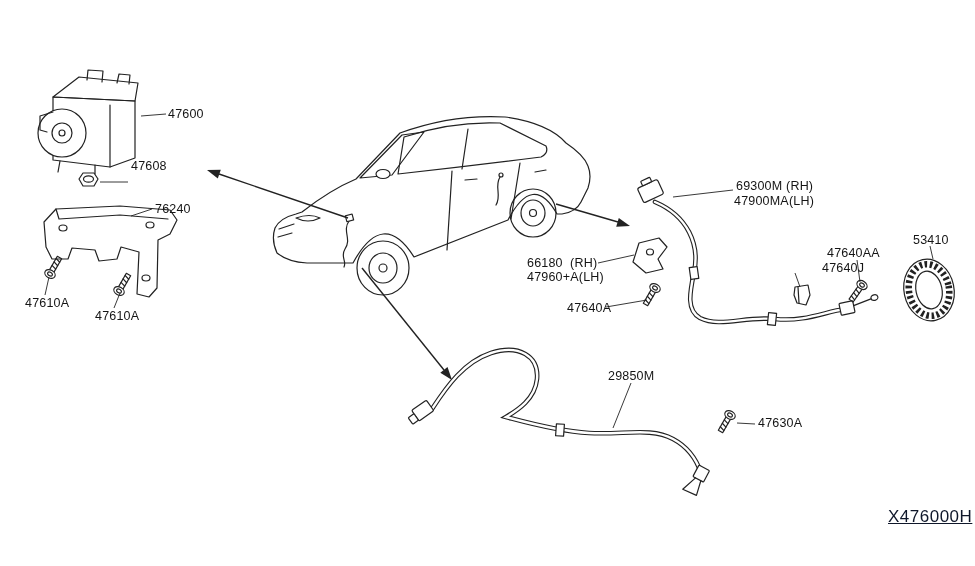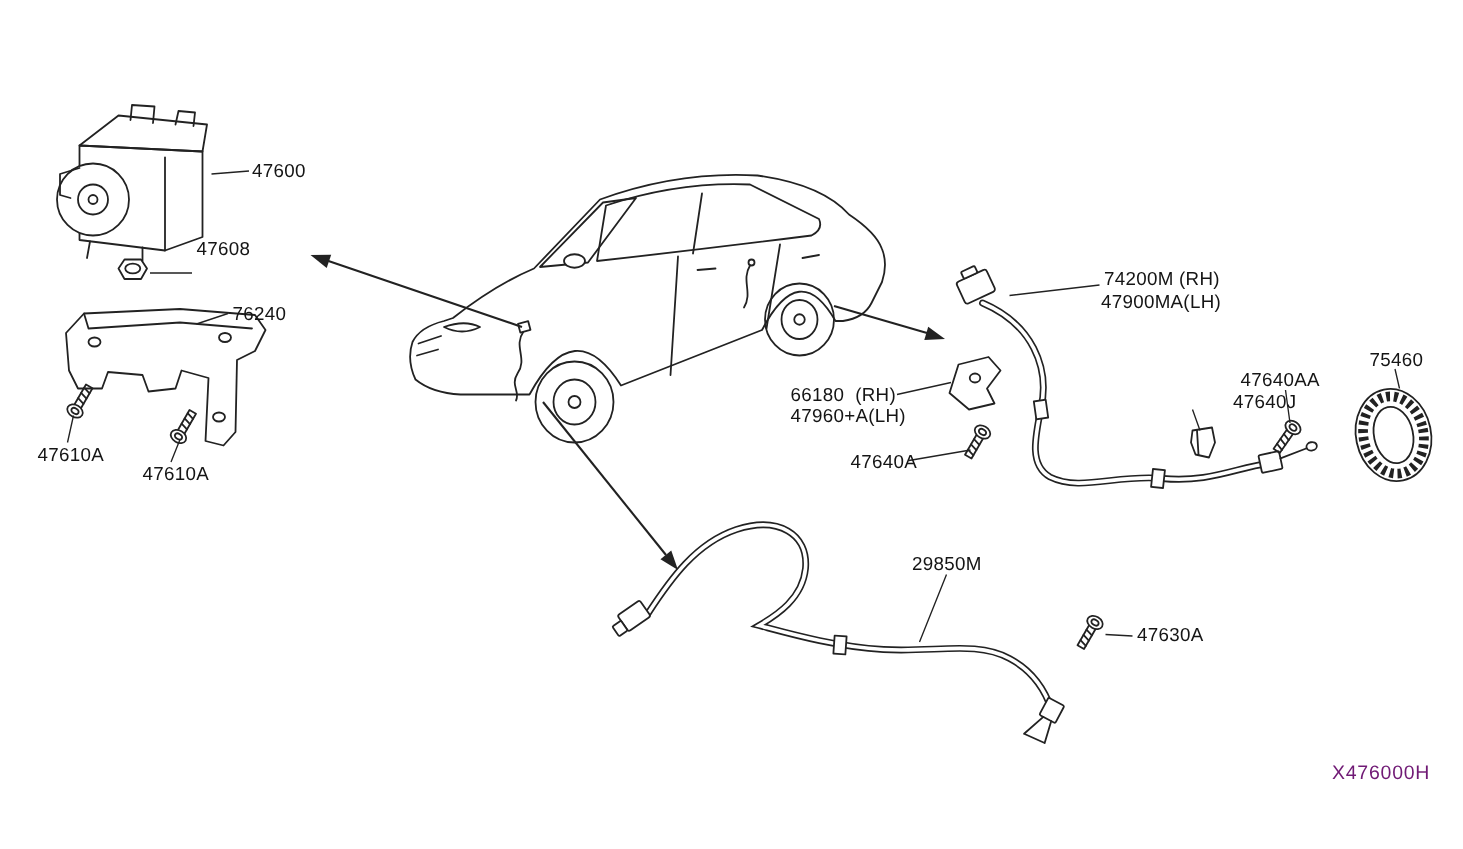--- a/index.html
+++ b/index.html
@@ -2,22 +2,22 @@
 <html><head>
 <meta charset="utf-8">
 <style>
   html,body{margin:0;padding:0;}
   body{width:975px;height:566px;position:relative;background:#ffffff;overflow:hidden;
        font-family:"Liberation Sans", sans-serif;}
   .stage{position:absolute;left:0;top:0;width:975px;height:566px;}
   svg.art{position:absolute;left:0;top:0;}
   .label{position:absolute;font-size:12.5px;line-height:13px;color:#151515;
          white-space:pre;letter-spacing:0.2px;}
-  .diagram-id{position:absolute;left:888px;top:507px;font-size:13px;color:#701a75;
-         letter-spacing:0.5px;}
+  .diagram-id{position:absolute;left:888px;top:507px;font-size:17px;color:#0f172a;
+         letter-spacing:0.5px;text-decoration:underline;}
   .ln{fill:none;stroke:#222;stroke-width:1.2;stroke-linecap:round;stroke-linejoin:round;}
   .fillw{fill:#fff;stroke:#222;stroke-width:1.2;stroke-linejoin:round;}
   .thin{fill:none;stroke:#222;stroke-width:0.9;}
   .tube-o{fill:none;stroke:#222;stroke-width:4.6;stroke-linecap:round;}
   .tube-i{fill:none;stroke:#fff;stroke-width:2.4;stroke-linecap:round;}
   .arrow{fill:none;stroke:#222;stroke-width:1.4;}
   .arrowhead{fill:#222;stroke:none;}
   .teeth{fill:none;stroke:#222;stroke-width:6.5;stroke-dasharray:2.6 2.6;}
 </style>
 </head>
@@ -169,25 +169,25 @@
                             M 631 383 L 613 428
                             M 755 424 L 737 423"></path>
     </g>
   </svg>
 
   <div class="label" style="left:168px;top:108px">47600</div>
   <div class="label" style="left:131px;top:160px">47608</div>
   <div class="label" style="left:155px;top:203px">76240</div>
   <div class="label" style="left:25px;top:297px">47610A</div>
   <div class="label" style="left:95px;top:310px">47610A</div>
-  <div class="label" style="left:736px;top:180px">74200M (RH)</div>
+  <div class="label" style="left:736px;top:180px">69300M (RH)</div>
   <div class="label" style="left:734px;top:195px">47900MA(LH)</div>
   <div class="label" style="left:527px;top:257px">66180  (RH)</div>
   <div class="label" style="left:527px;top:271px">47960+A(LH)</div>
   <div class="label" style="left:567px;top:302px">47640A</div>
   <div class="label" style="left:822px;top:262px">47640J</div>
   <div class="label" style="left:827px;top:247px">47640AA</div>
-  <div class="label" style="left:913px;top:234px">75460</div>
+  <div class="label" style="left:913px;top:234px">53410</div>
   <div class="label" style="left:608px;top:370px">29850M</div>
   <div class="label" style="left:758px;top:417px">47630A</div>
 
   <div class="diagram-id">X476000H</div>
 </div>
 
 </body></html>

